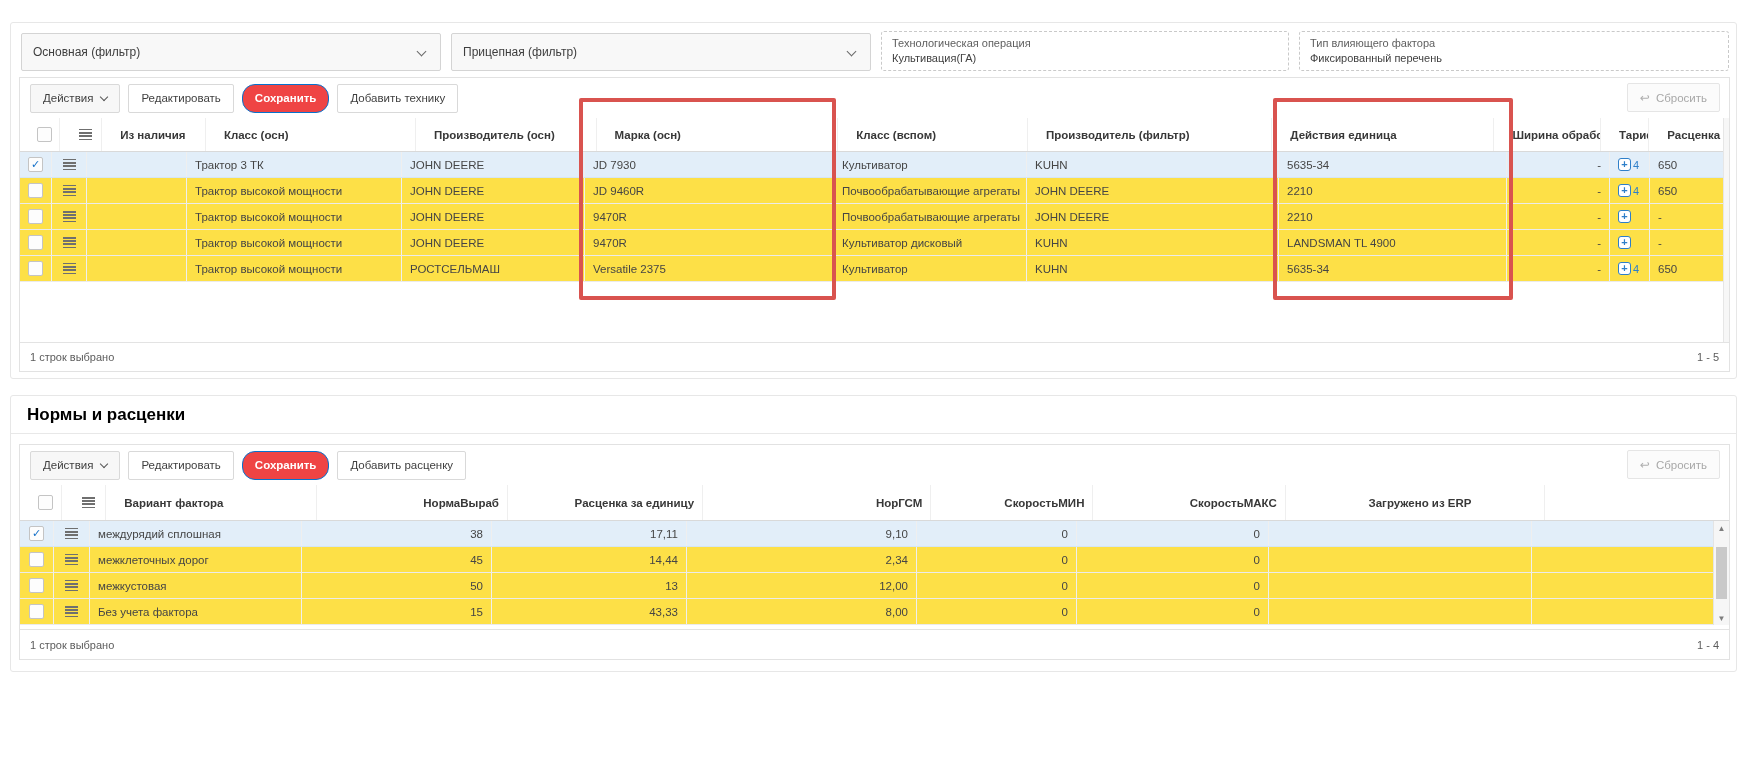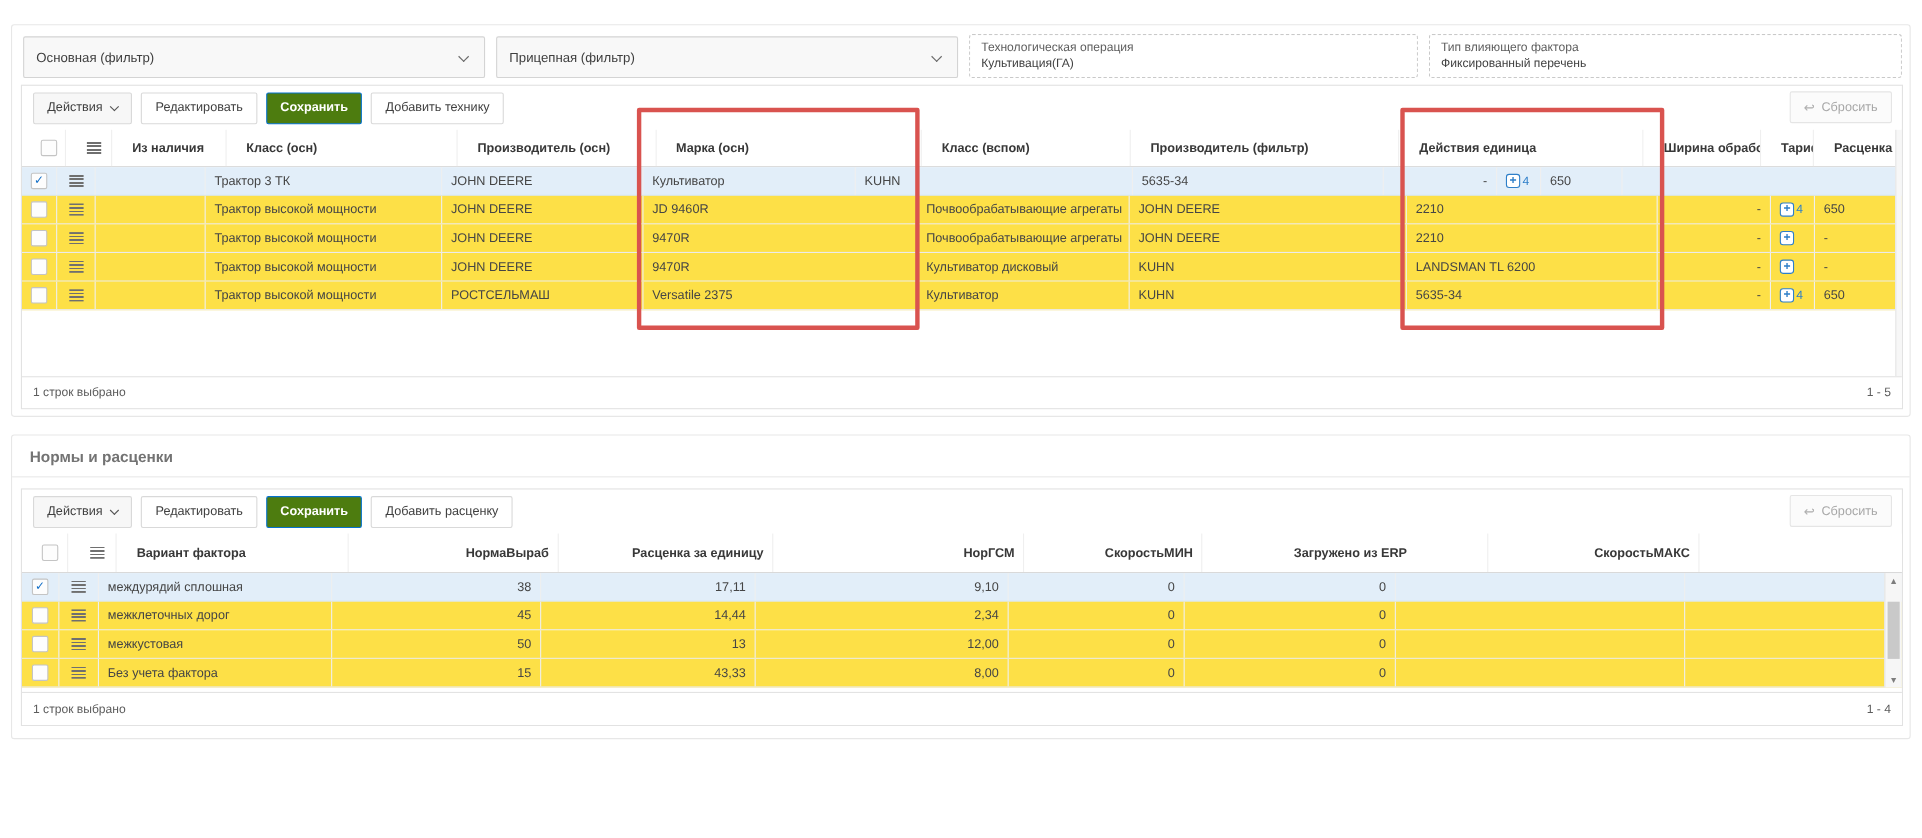--- a/index.html
+++ b/index.html
@@ -20,21 +20,21 @@
   .dashbox .lbl { color: #5e5e5e; line-height: 15px; white-space: nowrap; }
   .dashbox .val { color: #414141; line-height: 15px; white-space: nowrap; }
 
   
   .card { position: absolute; background: #fff; border: 1px solid #e2e2e2; }
   .toolbar { position: relative; height: 40px; display: flex; align-items: center; padding: 0 10px; gap: 8px; }
   .btn { display: inline-flex; align-items: center; height: 29px; padding: 0 12px;
          border: 1px solid #d9d9d9; border-radius: 2px; background: #fff; font-size: 11.5px;
          color: #3f3f3f; cursor: pointer; white-space: nowrap; }
   .btn.gray { background: #f7f7f7; }
-  .btn.primary { background: #4d7c0f; border-color: #0572ce; color: #fff; font-weight: bold; }
+  .btn.primary { background: #ef4444; border-color: #0572ce; color: #fff; font-weight: bold; border-radius: 13px; }
   .btn.reset { position: absolute; right: 9px; top: 5px; background: #fbfbfb; border-color: #e5e5e5;
                color: #a8a8a8; gap: 6px; }
   .chev-sm { width: 6px; height: 6px; border-right: 1.2px solid #555; border-bottom: 1.2px solid #555;
              transform: rotate(45deg); margin-left: 8px; margin-top: -3px; }
   .reset-glyph { font-size: 12px; color: #b0b0b0; line-height: 1; }
 
   
   .hrow { display: flex; height: 34px; border-bottom: 1px solid #d9d9d9; background: #fff; }
   .hrow .c { font-weight: bold; color: #383838; margin-left: 10px; }
   .row { display: flex; height: 26px; border-bottom: 1px solid #ebebeb; background: #fde047; }
@@ -70,22 +70,22 @@
                  background: #f7f7f7; border-left: 1px solid #e6e6e6; }
   .sb { position: absolute; width: 16px; background: #f6f6f6; border-left: 1px solid #e4e4e4; }
   .sb .up, .sb .dn { position: absolute; left: 0; right: 0; height: 14px; display: flex;
                      align-items: center; justify-content: center; font-size: 8px; color: #7d7d7d; cursor: pointer; }
   .sb .up { top: 0; } .sb .dn { bottom: 0; }
   .sb .thumb { position: absolute; left: 2px; right: 2px; top: 26px; height: 52px; background: #c9c9c9; cursor: pointer; }
 
   .redrect { position: absolute; border: 4px solid #d9534f; border-radius: 2px; pointer-events: none; }
 
   .sect-title { position: absolute; left: 0; right: 0; top: 0; height: 38px; border-bottom: 1px solid #e8e8e8;
-                display: flex; align-items: center; padding: 0 16px; font-size: 14px; font-weight: bold;
-                color: #737373; }
+                display: flex; align-items: center; padding: 0 16px; font-size: 17px; font-weight: bold;
+                color: #000000; }
 </style>
 </head>
 <body>
 
 <div class="page">
 
   <div class="panel" style="left:10px;top:22px;width:1727px;height:357px">
 
     <div class="select" style="left:10px;top:10px;width:420px">
       <span>Основная (фильтр)</span>
@@ -143,20 +143,21 @@
             <span class="cb checked">
               <span class="tick">✓</span>
             </span>
           </div>
         <div class="c ic c1">
             <span class="ham"></span>
           </div>
         <div class="c c2"></div>
         <div class="c c3">Трактор 3 ТК</div>
         <div class="c c4">JOHN DEERE</div>
+        <div class="c c5">JD 7930</div>
         <div class="c c6">Культиватор</div>
         <div class="c c7">KUHN</div>
         <div class="c c8">5635-34</div>
         <div class="c ar c9">-</div>
         <div class="c c10">
             <span class="plusbox">+</span>
             <span class="pluscount">4</span>
           </div>
         <div class="c c11">650</div>
       </div>
@@ -211,21 +212,21 @@
           </div>
         <div class="c ic c1">
             <span class="ham"></span>
           </div>
         <div class="c c2"></div>
         <div class="c c3">Трактор высокой мощности</div>
         <div class="c c4">JOHN DEERE</div>
         <div class="c c5">9470R</div>
         <div class="c c6">Культиватор дисковый</div>
         <div class="c c7">KUHN</div>
-        <div class="c c8">LANDSMAN TL 6200</div>
+        <div class="c c8">LANDSMAN TL 4900</div>
         <div class="c ar c9">-</div>
         <div class="c c10">
             <span class="plusbox">+</span>
             <span class="pluscount"></span>
           </div>
         <div class="c c11">-</div>
       </div>
 
       <div class="row">
         <div class="c ic c0">
@@ -284,22 +285,22 @@
             <span class="cb"></span>
           </div>
         <div class="c ic d1">
             <span class="ham"></span>
           </div>
         <div class="c d2">Вариант фактора</div>
         <div class="c ar d3">НормаВыраб</div>
         <div class="c ar d4">Расценка за единицу</div>
         <div class="c ar d5">НорГСМ</div>
         <div class="c ar d6">СкоростьМИН</div>
+        <div class="c ar d7">СкоростьМАКС</div>
         <div class="c ac d8">Загружено из ERP</div>
-        <div class="c ar d7">СкоростьМАКС</div>
         <div class="c d9"></div>
       </div>
 
       <div class="row checked">
         <div class="c ic d0">
             <span class="cb checked">
               <span class="tick">✓</span>
             </span>
           </div>
         <div class="c ic d1">

